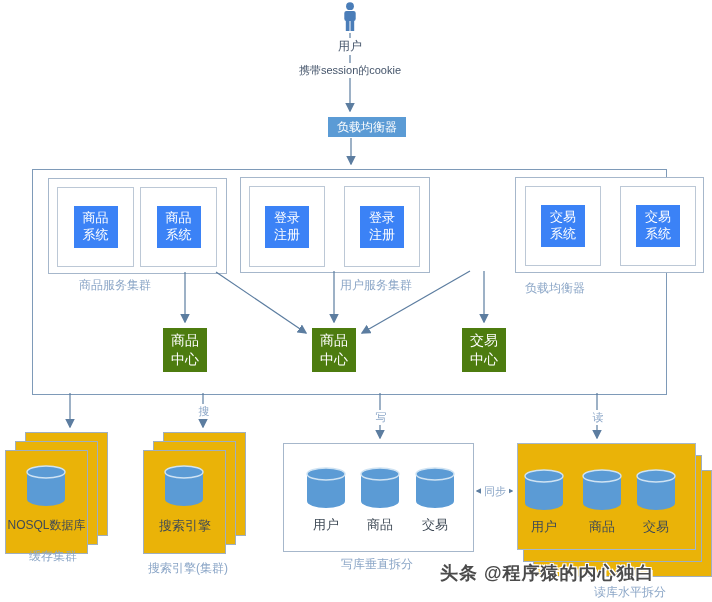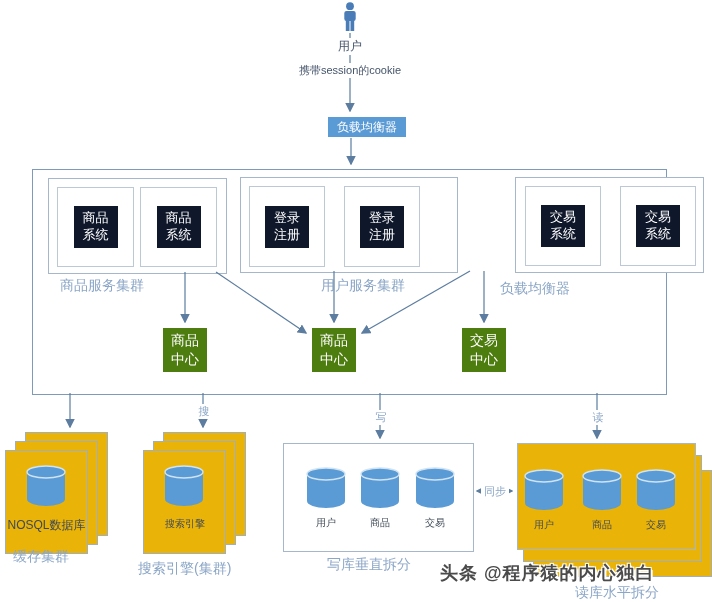--- a/index.html
+++ b/index.html
@@ -6,36 +6,36 @@
   #canvas{
     position:relative;width:712px;height:602px;background:#ffffff;
     font-family:"Liberation Sans","DejaVu Sans",sans-serif;overflow:hidden;
   }
   .abs{position:absolute;}
   
   .bigbox{border:1px solid #7e9ab8;background:transparent;}
   .cluster{border:1px solid #a6b7cb;background:#ffffff;}
   .innerbox{position:absolute;border:1px solid #bcc8d6;background:#ffffff;
             display:flex;align-items:center;justify-content:center;}
-  .node{width:44px;height:42px;background:#0f172a;color:#ffffff;
+  .node{width:44px;height:42px;background:#3b82f6;color:#ffffff;
         display:flex;align-items:center;justify-content:center;
         font-size:13px;line-height:1.3;text-align:center;}
   .node .wrap2{display:inline-block;width:2em;}
   .center-node{width:44px;height:44px;background:#4d7c0f;color:#ffffff;
         display:flex;align-items:center;justify-content:center;
         font-size:14px;line-height:1.35;text-align:center;z-index:3;}
   .center-node .wrap2{display:inline-block;width:2em;}
   .lb-box{width:78px;height:20px;background:#5b9bd5;color:#ffffff;
         display:flex;align-items:center;justify-content:center;font-size:12px;z-index:3;margin-left:16px;}
-  .caption{color:#8ba6c7;font-size:14px;}
+  .caption{color:#8ba6c7;font-size:12px;text-align:center;}
   
   .card{position:absolute;background:#eab308;border:1px solid #9fafc0;}
   .dbbox{position:absolute;background:#ffffff;border:1px solid #a6b7cb;}
   .cyl{position:absolute;width:40px;height:42px;}
-  .dblabel{position:absolute;width:44px;text-align:center;font-size:10px;color:#3f4a56;}
+  .dblabel{position:absolute;width:44px;text-align:center;font-size:13px;color:#3f4a56;}
   
   .linelabel{position:absolute;background:#ffffff;color:#8ba6c7;font-size:11px;
              padding:0 1px;z-index:6;text-align:center;}
   .toplabel{position:absolute;background:#ffffff;color:#44546a;text-align:center;z-index:6;}
   #svg-overlay{position:absolute;left:0;top:0;z-index:5;pointer-events:none;}
   .watermark{position:absolute;z-index:20;font-weight:bold;font-size:18px;color:#4b4b4b;
      letter-spacing:1px;white-space:nowrap;
      text-shadow:-1px -1px 0 #fff,1px -1px 0 #fff,-1px 1px 0 #fff,1px 1px 0 #fff,2px 2px 0 #fff;}
 </style>
 </head>
@@ -59,21 +59,21 @@
         </div>
     </div>
     <div class="innerbox" style="left:91px;top:8px;width:75px;height:78px;">
       <div class="node">
           <span class="wrap2">商品系统</span>
         </div>
     </div>
   </div>
   <div class="abs caption" style="left:60px;top:277px;width:110px;">商品服务集群</div>
 
-  <div class="abs cluster" style="left:240px;top:177px;width:188px;height:94px;padding-left:28px;">
+  <div class="abs cluster" style="left:240px;top:177px;width:188px;height:94px;">
     <div class="innerbox" style="left:8px;top:8px;width:74px;height:79px;">
       <div class="node">
           <span class="wrap2">登录注册</span>
         </div>
     </div>
     <div class="innerbox" style="left:103px;top:8px;width:74px;height:79px;">
       <div class="node">
           <span class="wrap2">登录注册</span>
         </div>
     </div>

